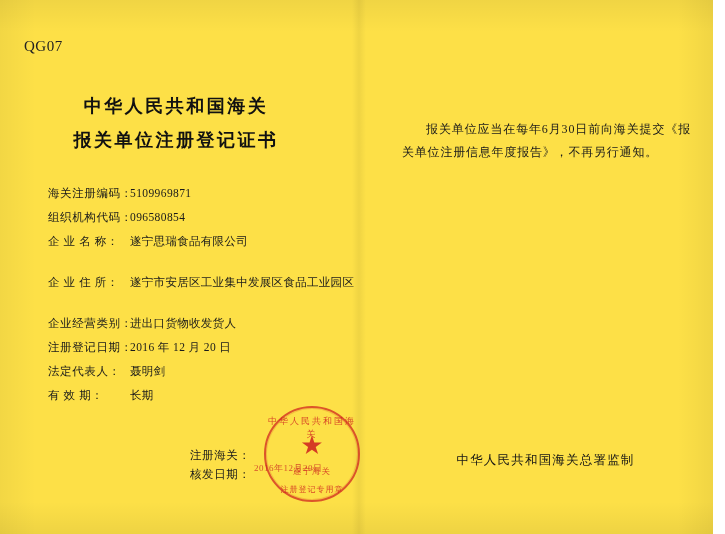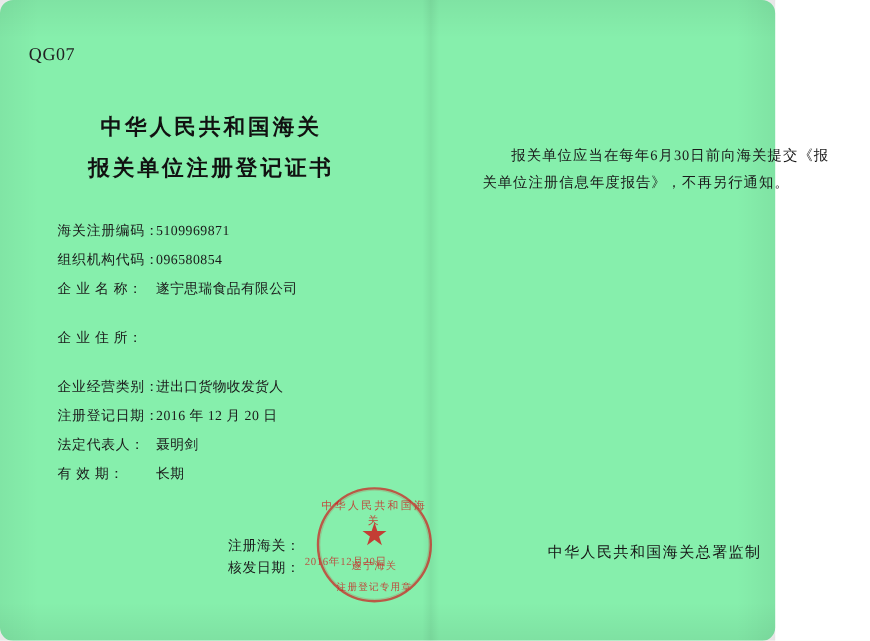--- a/index.html
+++ b/index.html
@@ -9,24 +9,23 @@
   }
   body {
     width: 725px;
     height: 534px;
     font-family: "Liberation Serif", serif;
     color: #1b1b1b;
     overflow: hidden;
   }
   #page {
     position: relative;
-    width: 646px;
+    width: 713px;
     height: 534px;
-    background: #86efac;
-    border-radius: 11px;
+    background: #fde047;
   }
   
   #page::before {
     content: "";
     position: absolute;
     inset: 0;
     pointer-events: none;
     background:
       linear-gradient(to right, rgba(0,0,0,0.045), rgba(0,0,0,0) 5%, rgba(0,0,0,0) 95%, rgba(0,0,0,0.05)),
       linear-gradient(to bottom, rgba(0,0,0,0.05), rgba(0,0,0,0) 6%, rgba(0,0,0,0) 94%, rgba(0,0,0,0.06));
@@ -258,20 +257,21 @@
 
       <div class="field-row tall">
         <div class="field-label">企 业 名 称：</div>
         <div class="field-value">遂宁思瑞食品有限公司</div>
       </div>
 
       <div class="spacer-md"></div>
 
       <div class="field-row tall">
         <div class="field-label">企 业 住 所：</div>
+        <div class="field-value">遂宁市安居区工业集中发展区食品工业园区</div>
       </div>
 
       <div class="spacer-md"></div>
 
       <div class="field-row">
         <div class="field-label">企业经营类别：</div>
         <div class="field-value">进出口货物收发货人</div>
       </div>
 
       <div class="field-row">

